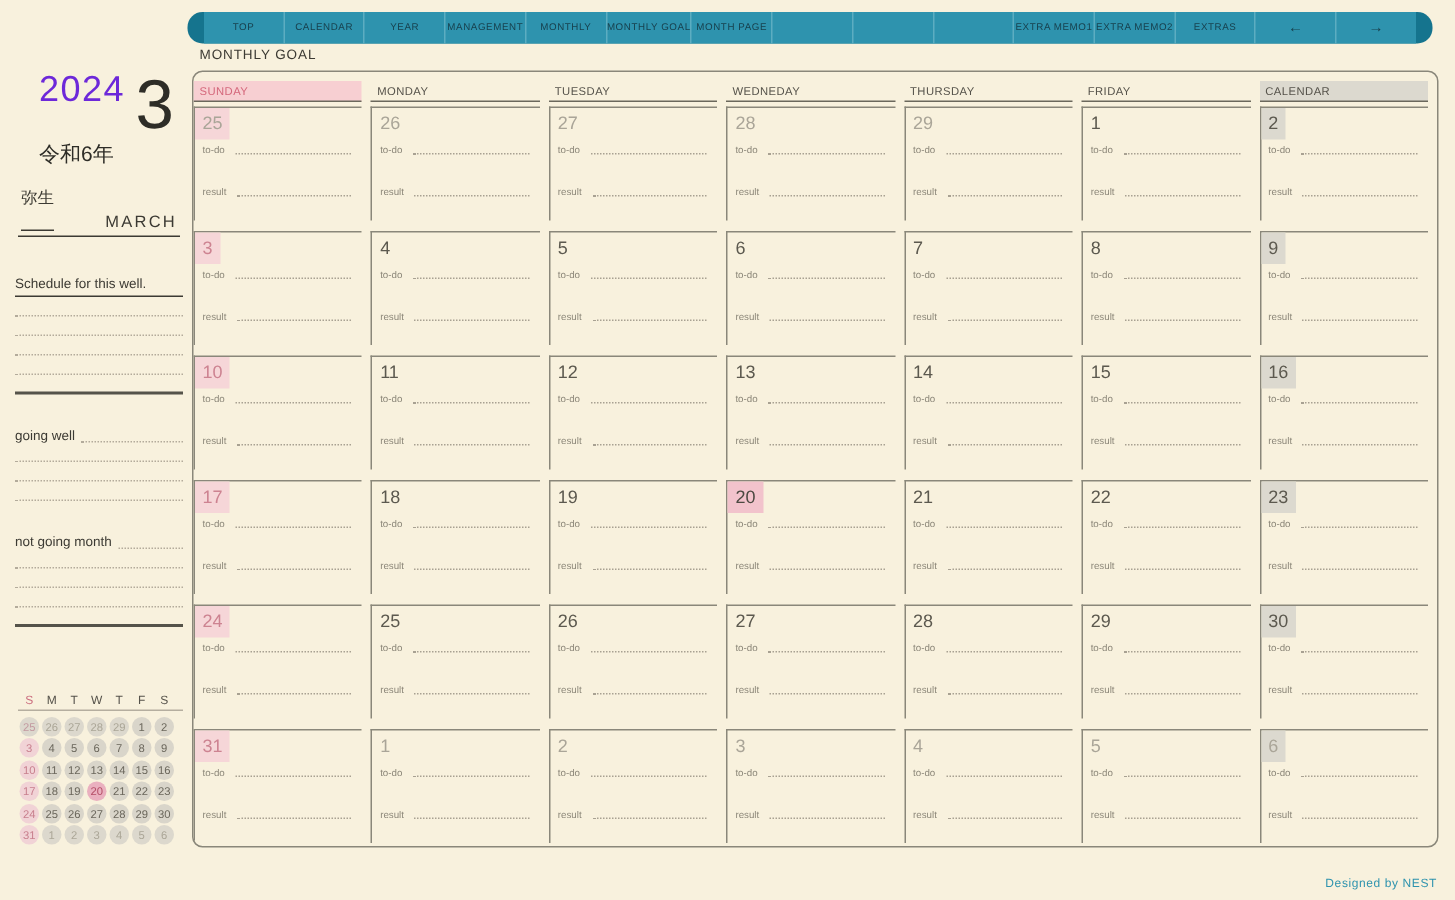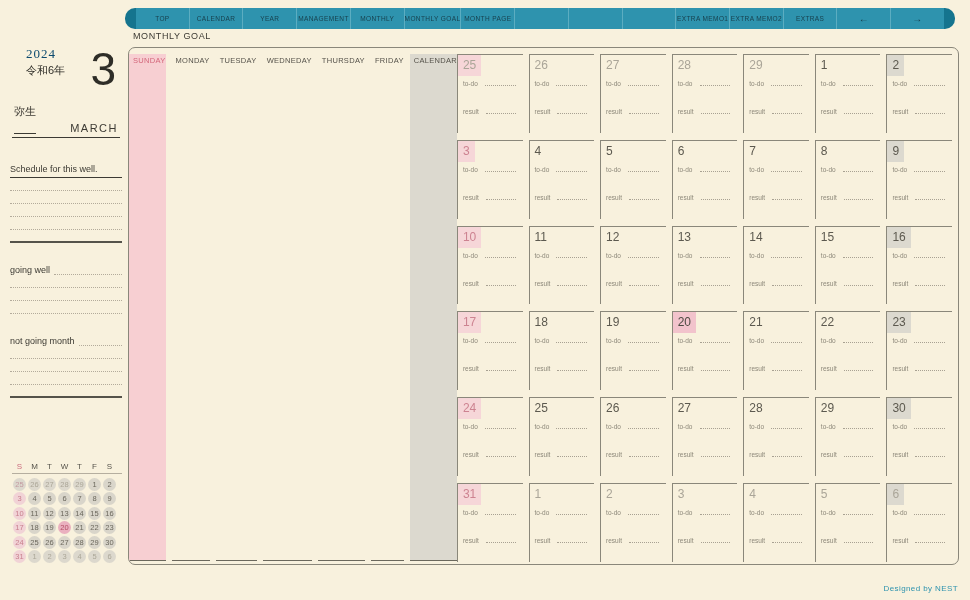--- a/index.html
+++ b/index.html
@@ -22,22 +22,22 @@
     flex:1; display:flex; align-items:center; justify-content:center;
     font-size:6.5px; letter-spacing:.4px; color:#173f4c;
     border-left:1px solid #5cadc1; white-space:nowrap; cursor:pointer;
   }
   .nav-item:first-child { border-left:none; }
   .nav-item.arrow { font-size:10px; }
 
   
   .sidebar { position:absolute; left:10px; top:46px; width:112px; }
   .sb-head { display:flex; justify-content:space-between; padding:0 6px 0 16px; }
-  .sb-year { font-size:13px; letter-spacing:1px; color:#0c4a6e;font-family:Liberation Serif, serif; }
-  .sb-era  { font-size:11px; margin-top:1px; color:#2e2d27; }
+  .sb-year { font-size:24px; letter-spacing:1px; color:#6d28d9; }
+  .sb-era  { font-size:14px; margin-top:20px; color:#2e2d27; }
   .sb-bigmonth { font-size:46px; line-height:1.0; color:#2e2d27; }
   .sb-month-row {
     margin:12px 2px 0 2px; padding:0 2px 3px 2px;
     display:flex; justify-content:space-between; align-items:flex-end;
     border-bottom:1.5px solid #3c3a33;
   }
   .sb-month-jp { font-size:11px; border-bottom:1px solid #3c3a33; padding-bottom:14px; }
   .sb-month-en { font-size:11px; letter-spacing:1.5px; }
   .sb-sched {
     margin-top:26px; padding-bottom:3px; font-size:9px;
@@ -81,21 +81,21 @@
     border:1.5px solid #8a877a; border-radius:7px;
     display:flex; overflow:hidden;
   }
   .plan-col { width:138px; position:relative; padding:8px 0 0 10px; }
   .plan-label { font-size:9px; color:#3c3a33; }
   .plan-dots {
     position:absolute; left:20px; top:26px; bottom:12px; width:3px;
     background-image:radial-gradient(circle, #8d887a 0.9px, transparent 1.1px);
     background-size:3px 11.5px; background-repeat:repeat-y;
   }
-  .cal { flex:1; display:flex; flex-direction:row; padding:6px 6px 0 0; }
+  .cal { flex:1; display:flex; flex-direction:column; padding:6px 6px 0 0; }
   .dayhead-row { display:flex; gap:6px; margin-bottom:3px; }
   .dayhead {
     flex:1; font-size:7.5px; letter-spacing:.3px; color:#55524a;
     border-bottom:1px solid #6b685c; padding:2px 0 2px 4px;
   }
   .dayhead.sun { background:#f7cfd2; color:#d4677b; }
   .dayhead.sat { background:#dcd9cf; }
   .weeks { flex:1; display:flex; flex-direction:column; gap:7px; padding-bottom:2px; }
   .week-row { flex:1; display:flex; gap:6px; }
   .cell {

